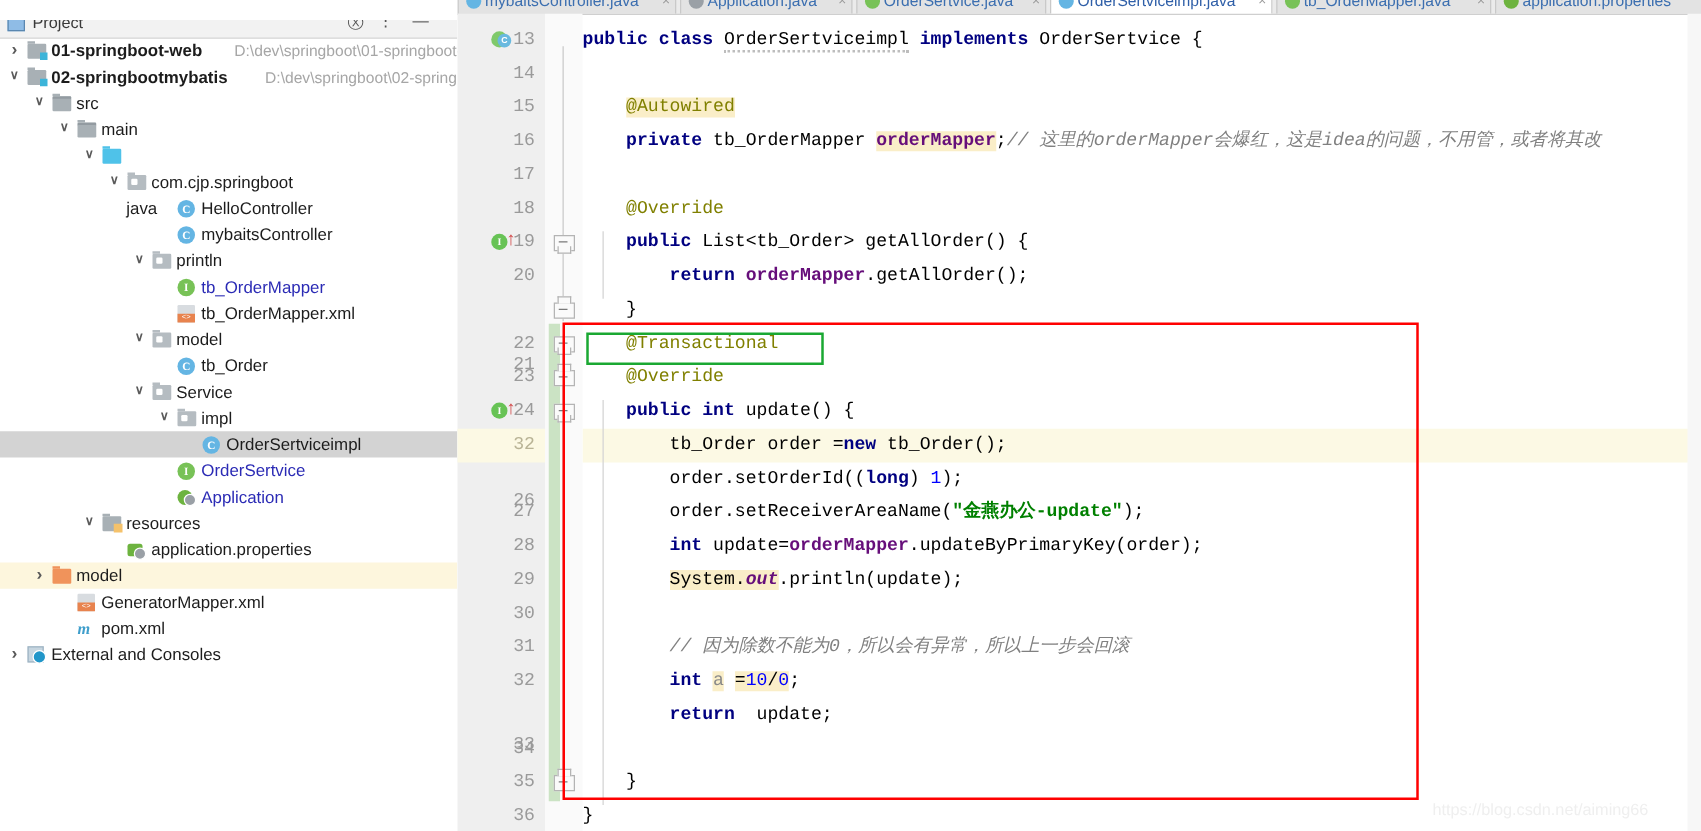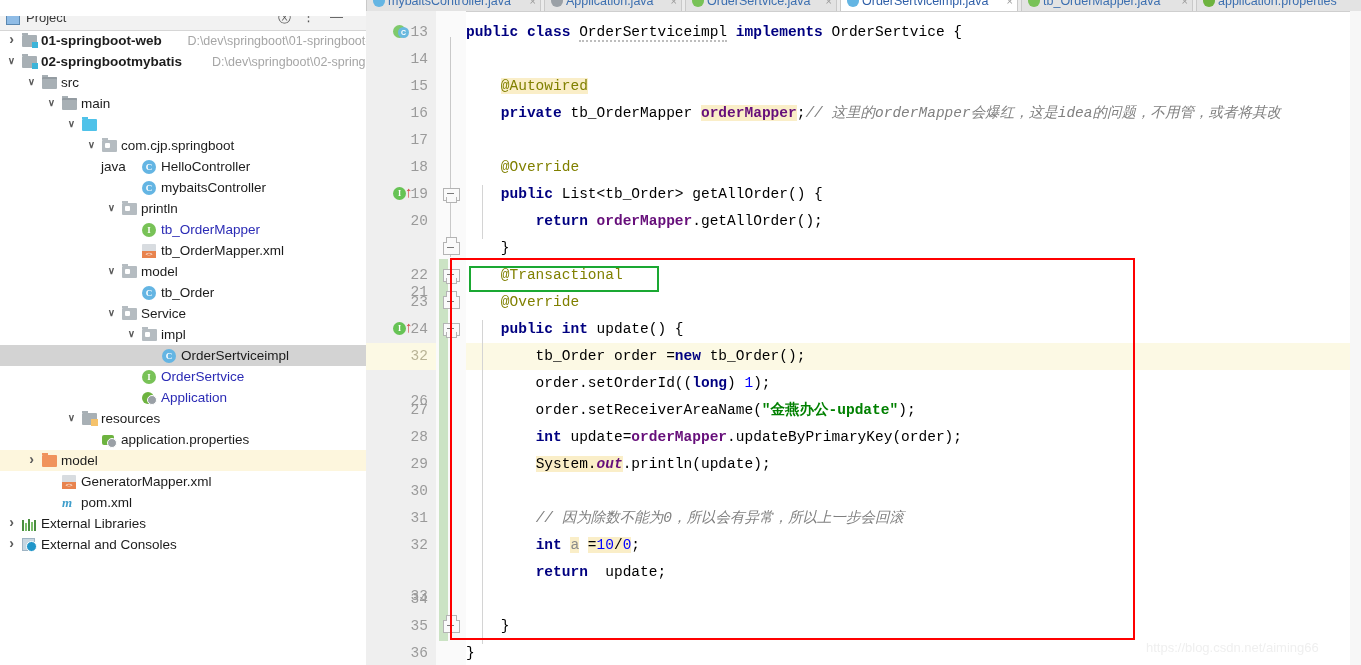--- a/index.html
+++ b/index.html
@@ -383,33 +383,20 @@
           <span class="ico" style="left: 62px;">
             <div class="x-xml"></div>
           </span>
           <span class="tlabel" style="left: 81px;">GeneratorMapper.xml</span>
         </div>
         <div class="trow">
           <span class="ico" style="left: 62px;">
             <div class="m-maven">m</div>
           </span>
           <span class="tlabel" style="left: 81px;">pom.xml</span>
-        </div>
-        <div class="trow">
-          <span class="arrow right" style="left: 6px;"></span>
-          <span class="ico" style="left: 22px;">
-            <div class="lib-ico">
-              <i style="left:0;height:11px;"></i>
-              <i style="left:3px;height:8px;background:#7bbf6a;"></i>
-              <i style="left:6px;height:12px;"></i>
-              <i style="left:9px;height:9px;background:#7bbf6a;"></i>
-              <i style="left:12px;height:11px;"></i>
-            </div>
-          </span>
-          <span class="tlabel" style="left: 41px;">External Libraries</span>
         </div>
         <div class="trow">
           <span class="arrow right" style="left: 6px;"></span>
           <span class="ico" style="left: 22px;">
             <div class="scratch-ico"></div>
           </span>
           <span class="tlabel" style="left: 41px;">External and Consoles</span>
         </div>
       </div>
   </div>

